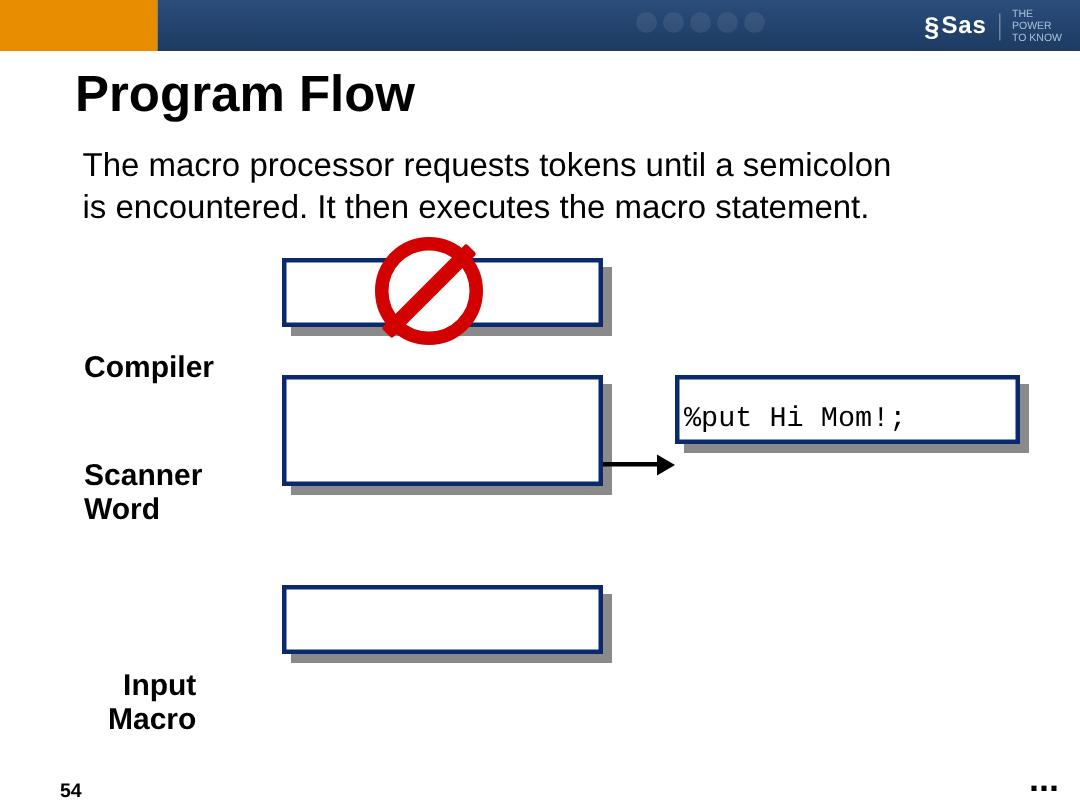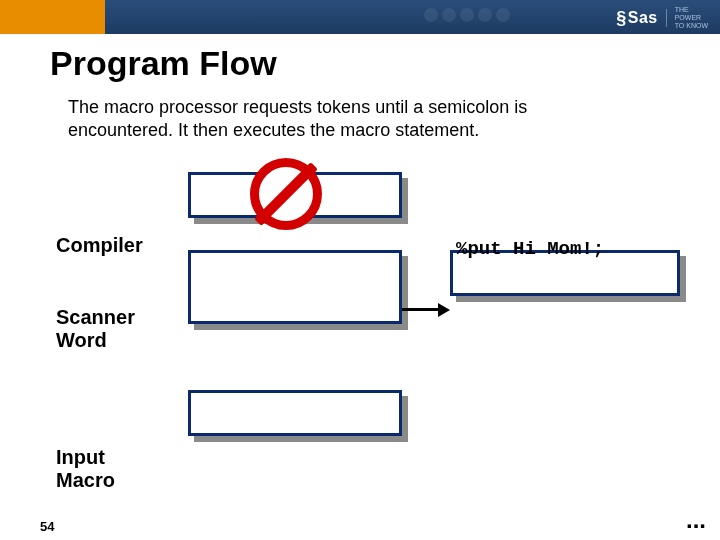--- a/index.html
+++ b/index.html
@@ -13,42 +13,42 @@
     background: linear-gradient(to bottom, #2a4d7a 0%, #1d3b62 100%); }
   .banner .dots { position: absolute; right: 210px; top: 8px; display: flex; gap: 4px; }
   .banner .dots span { width: 14px; height: 14px; border-radius: 50%; background: rgba(255,255,255,0.08); }
   .banner .logo { position: absolute; right: 12px; top: 6px; display: flex; align-items: center; gap: 8px; color: #cfd9e6; font-size: 10px; }
   .banner .logo .sas { color: #fff; font-weight: bold; font-size: 16px; letter-spacing: 0.5px; display:flex; align-items:center; }
   .banner .logo .sas .s-mark { font-size: 18px; margin-right:1px;}
   .banner .logo .divider { width:1px; height:18px; background: rgba(255,255,255,0.35); }
   .banner .logo .tag { font-size: 7px; line-height: 8px; text-align: left; color:#a9c0da;}
 
   .title { position: absolute; left: 50px; top: 44px; font-size: 34px; font-weight: bold; color: #000000; }
-  .desc  { position: absolute; left: 68px; top: 96px; width: 560px; font-size: 18px; color: #000; line-height: 1.25; }
+  .desc  { position: absolute; left: 55px; top: 96px; width: 560px; font-size: 22px; color: #000; line-height: 1.25; }
 
   
   .diagram { position: absolute; left: 0; top: 150px; width: 720px; height: 360px; }
 
   .lbl { position: absolute; font-size: 20px; font-weight: bold; color: #000; line-height: 1.15; margin-top: 48px; }
   .lbl.compiler { left: 56px; top: 36px; }
   .lbl.word     { left: 56px; top: 108px; }
-  .lbl.input    { left: 56px; top: 248px; }
+  .lbl.input    { left: 72px; top: 248px; text-align: right; }
   .lbl.macro    { left: 460px; top: 36px; }
 
   
   .dbox { position: absolute; }
   .dbox .shadow { position: absolute; left: 6px; top: 6px; width: 100%; height: 100%; background: #8a8a8a; }
   .dbox .face   { position: absolute; left: 0; top: 0; width: 100%; height: 100%; background: #fff; border: 3px solid #0b2a6b; }
 
   .b-compiler { left: 188px; top: 22px; width: 214px; height: 46px; }
   .b-word     { left: 188px; top: 100px; width: 214px; height: 74px; }
   .b-input    { left: 188px; top: 240px; width: 214px; height: 46px; }
   .b-macro    { left: 450px; top: 100px; width: 230px; height: 46px; }
 
-  .code { position: absolute; left: 456px; top: 88px; font-family: "Courier New", monospace; font-size: 19px; font-weight: bold; white-space: pre; }
+  .code { position: absolute; left: 456px; top: 118px; font-family: "Courier New", monospace; font-size: 19px; font-weight: normal; white-space: pre; }
 
   
   .arrow { position: absolute; left: 402px; top: 154px; width: 48px; height: 12px; }
   .arrow .shaft { position: absolute; left: 0; top: 4px; width: 38px; height: 3px; background: #000; }
   .arrow .head  { position: absolute; right: 0; top: -1px; width: 0; height: 0; border-left: 12px solid #000; border-top: 7px solid transparent; border-bottom: 7px solid transparent; }
 
   
   .stop { position: absolute; left: 250px; top: 8px; width: 72px; height: 72px; }
   .stop .ring { position:absolute; inset:0; border: 9px solid #d30000; border-radius: 50%; background: #fff; }
   .stop .bar  { position:absolute; left: 50%; top: 50%; width: 80px; height: 10px; background: #d30000; transform: translate(-50%,-50%) rotate(-45deg); border-radius: 2px;}

